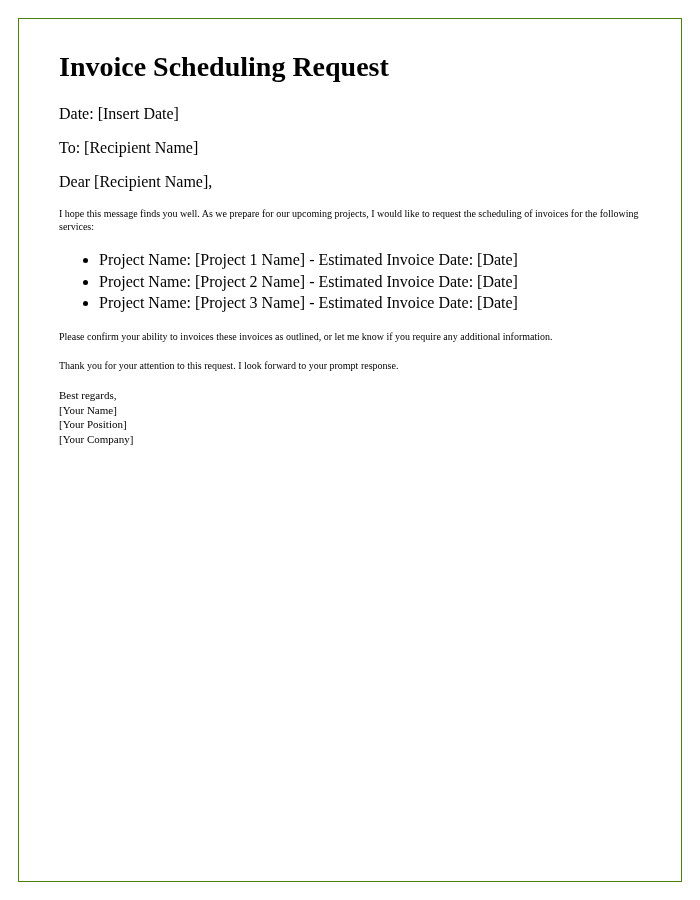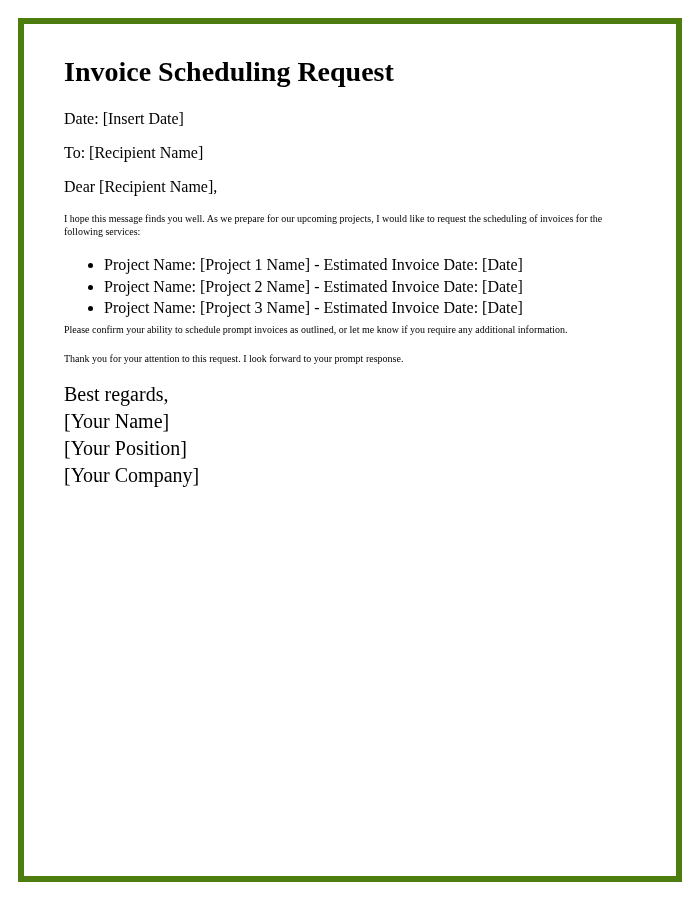--- a/index.html
+++ b/index.html
@@ -8,49 +8,49 @@
       box-sizing: border-box;
     }
     body {
       font-family: "Times New Roman", Times, serif;
       background: #fff;
       width: 700px;
       height: 900px;
       padding: 18px;
     }
     .page {
-      border: 6px solid #4d7c0f;
+      border: 1px solid #4d7c0f;
       width: 100%;
       height: 100%;
       padding: 32px 40px;
     }
     h1 {
       font-size: 28px;
       font-weight: bold;
       margin-bottom: 22px;
     }
     .field-line {
       font-size: 16px;
       margin-bottom: 16px;
     }
     .paragraph {
       font-size: 10px;
       margin-bottom: 16px;
       line-height: 1.3;
     }
     ul {
       margin-left: 40px;
-      margin-bottom: 4px;
+      margin-bottom: 16px;
     }
     li {
       font-size: 16px;
       line-height: 1.35;
     }
     .signature-block {
-      font-size: 20px;
+      font-size: 11px;
       line-height: 1.35;
     }
   </style>
 </head>
 <body>
 
 <div class="page">
 
   <h1>Invoice Scheduling Request</h1>
 
@@ -66,21 +66,21 @@
   <div class="field-line">Dear [Recipient Name],</div>
 
   <div class="paragraph">I hope this message finds you well. As we prepare for our upcoming projects, I would like to request the scheduling of invoices for the following services:</div>
 
   <ul>
     <li>Project Name: [Project 1 Name] - Estimated Invoice Date: [Date]</li>
     <li>Project Name: [Project 2 Name] - Estimated Invoice Date: [Date]</li>
     <li>Project Name: [Project 3 Name] - Estimated Invoice Date: [Date]</li>
   </ul>
 
-  <div class="paragraph">Please confirm your ability to schedule prompt invoices as outlined, or let me know if you require any additional information.</div>
+  <div class="paragraph">Please confirm your ability to invoices these invoices as outlined, or let me know if you require any additional information.</div>
 
   <div class="paragraph">Thank you for your attention to this request. I look forward to your prompt response.</div>
 
   <div class="signature-block">
     <div>Best regards,</div>
     <div>[Your Name]</div>
     <div>[Your Position]</div>
     <div>[Your Company]</div>
   </div>
 

